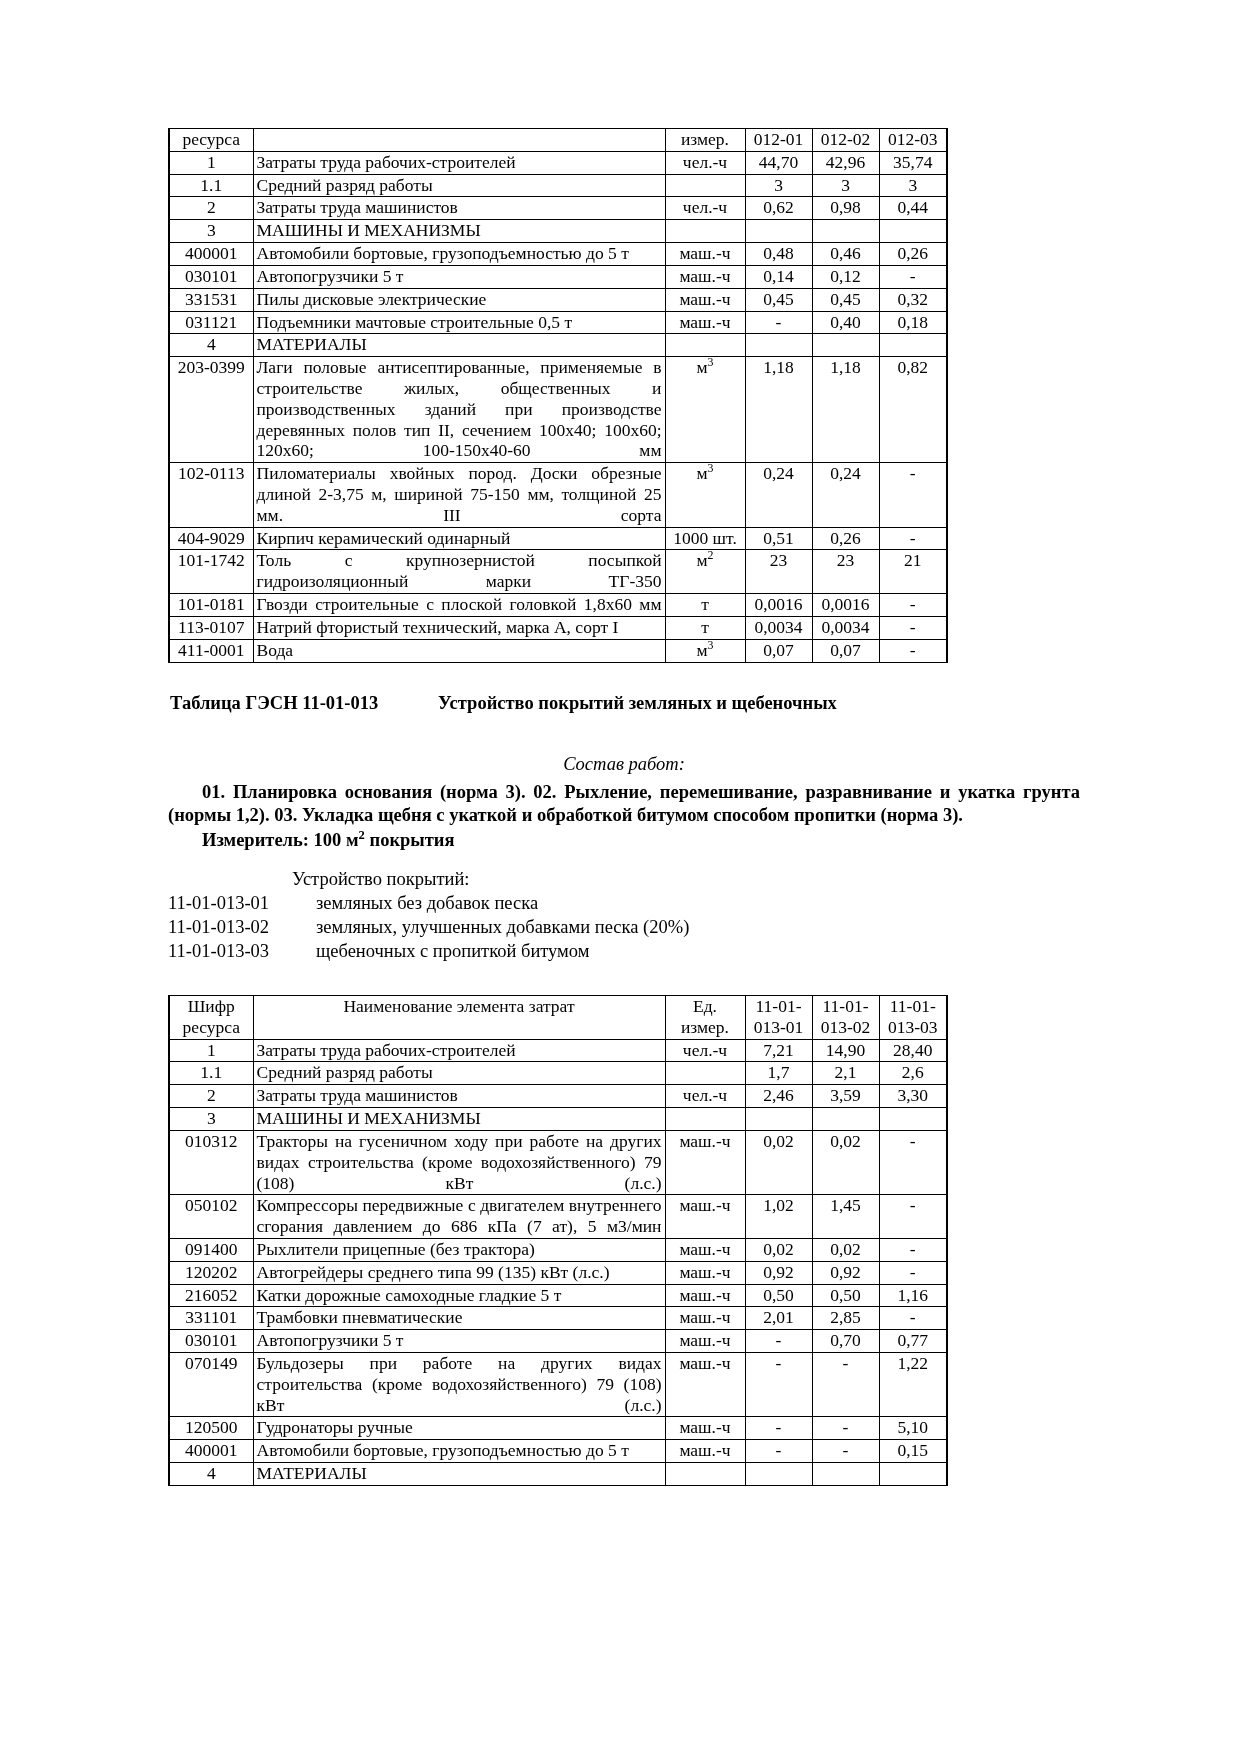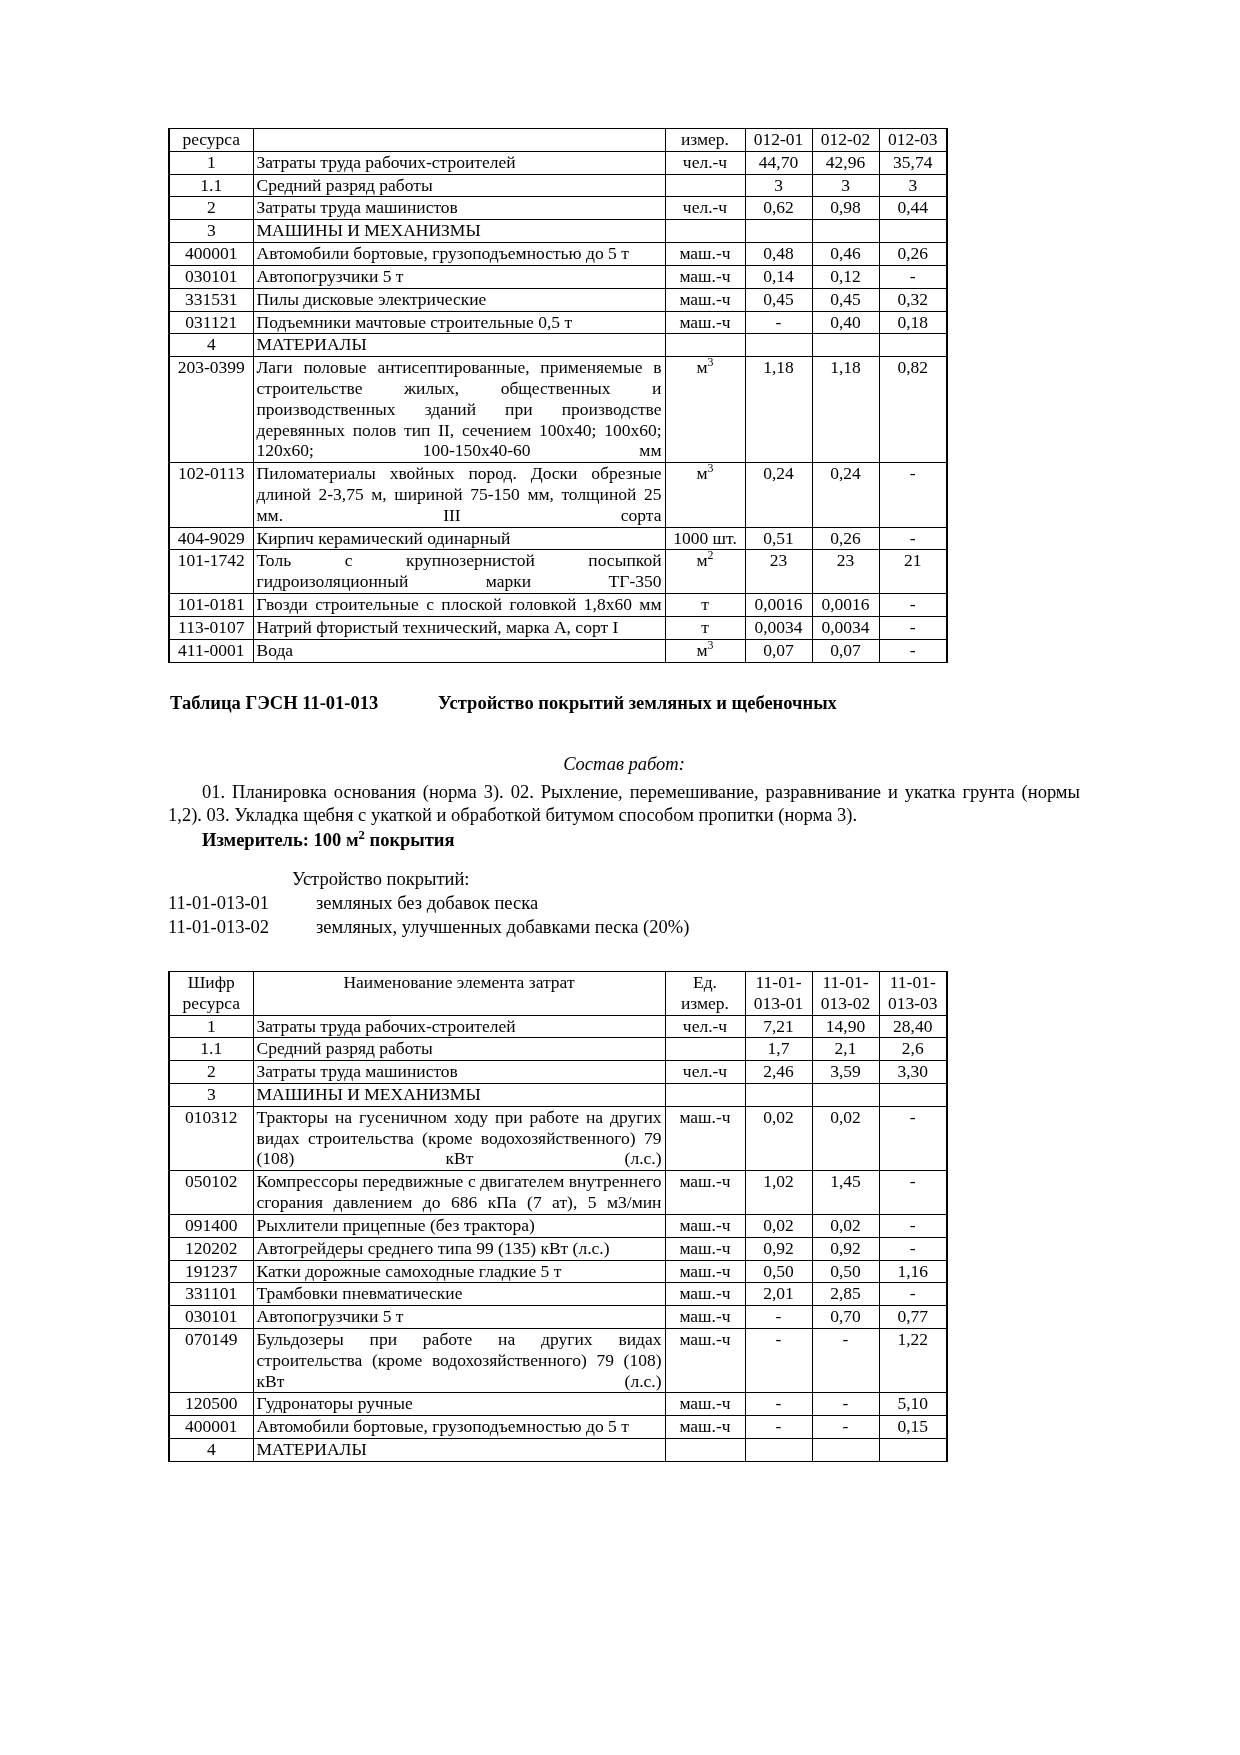--- a/index.html
+++ b/index.html
@@ -77,20 +77,21 @@
     font-style: italic;
     font-size: 18.5px;
     margin-top: 40px;
   }
   .sostav-body {
     margin-top: 6px;
     font-size: 18.5px;
     text-align: justify;
     line-height: 1.28;
     text-indent: 34px;
+    font-weight: bold;
   }
   .izmeritel {
     margin-top: 2px;
     font-size: 18.5px;
     font-weight: bold;
     padding-left: 34px;
   }
   .norms {
     margin-top: 16px;
     font-size: 18.5px;
@@ -273,20 +274,24 @@
 
   <div class="norms">
     <div class="nhead">Устройство покрытий:</div>
     <div class="nrow">
       <div class="ncode">11-01-013-01</div>
       <div class="nlabel">земляных без добавок песка</div>
     </div>
     <div class="nrow">
       <div class="ncode">11-01-013-02</div>
       <div class="nlabel">земляных, улучшенных добавками песка (20%)</div>
+    </div>
+    <div class="nrow">
+      <div class="ncode">11-01-013-03</div>
+      <div class="nlabel">щебеночных с пропиткой битумом</div>
     </div>
   </div>
 
   <div class="tbl2-wrap">
   <table class="gesn">
     <colgroup>
       <col class="c-code">
           <col class="c-name">
           <col class="c-unit">
       <col class="c-v1">
@@ -375,21 +380,21 @@
       <tr class="nb-top">
         <td class="center leftframe">120202</td>
         <td>Автогрейдеры среднего типа 99 (135) кВт (л.с.)</td>
         <td class="center">маш.-ч</td>
         <td class="center">0,92</td>
         <td class="center">0,92</td>
         <td class="center rightframe">-</td>
       </tr>
 
       <tr class="sect-top nb-bottom">
-        <td class="center leftframe">191237</td>
+        <td class="center leftframe">216052</td>
         <td>Катки дорожные самоходные гладкие 5 т</td>
         <td class="center">маш.-ч</td>
         <td class="center">0,50</td>
         <td class="center">0,50</td>
         <td class="center rightframe">1,16</td>
       </tr>
       <tr class="nb-top nb-bottom">
         <td class="center leftframe">331101</td>
         <td>Трамбовки пневматические</td>
         <td class="center">маш.-ч</td>

